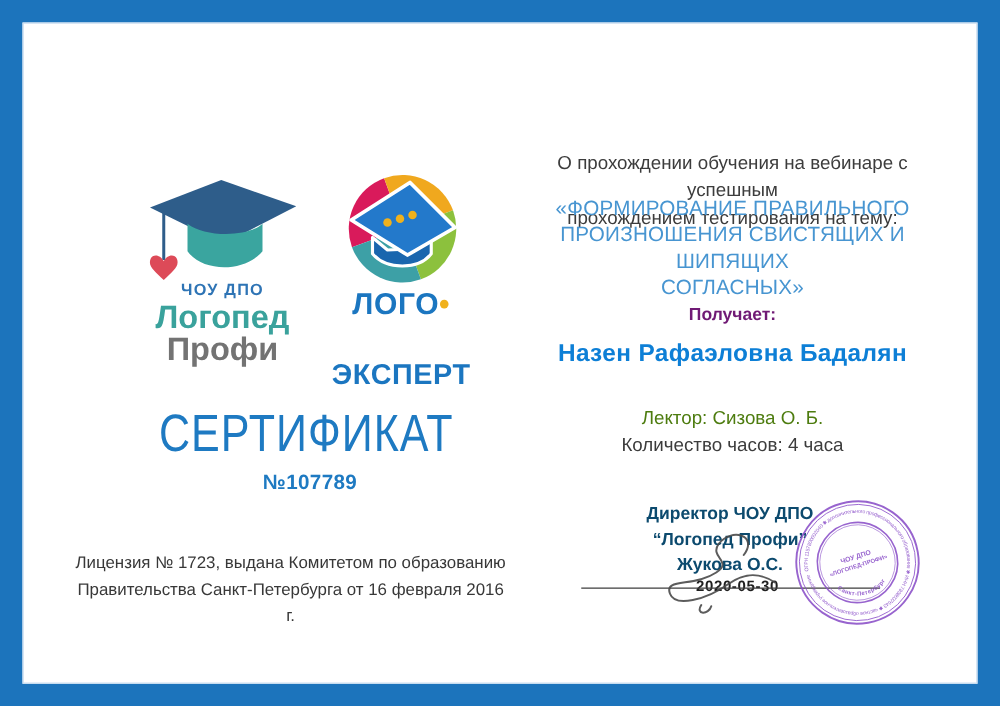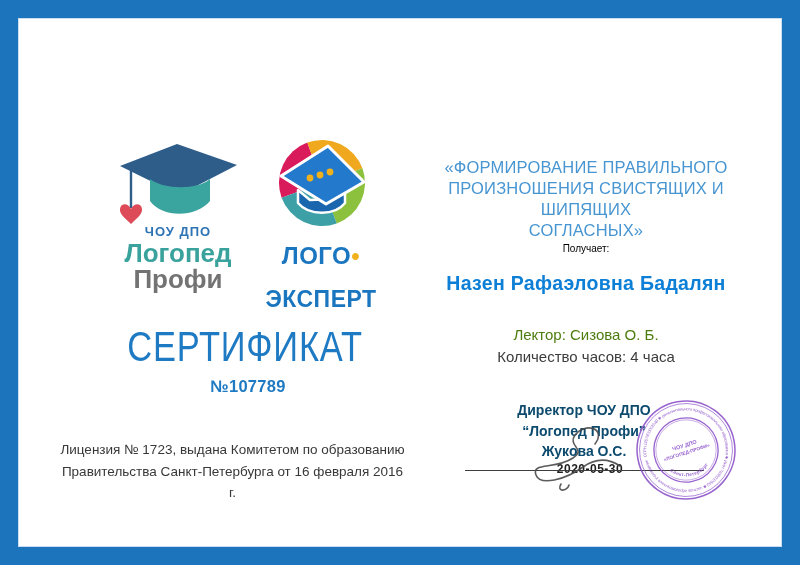--- a/index.html
+++ b/index.html
@@ -17,37 +17,37 @@
   }
   .abs{position:absolute;}
   .ctr{text-align:center;}
 
   
   .org-small{left:80px;top:206px;width:160px;font-size:13px;font-weight:700;
     letter-spacing:1px;color:#2e74b5;}
   .org-line1{left:70px;top:220px;width:180px;font-size:26px;font-weight:700;color:#3aa29c;}
   .org-line2{left:70px;top:246px;width:180px;font-size:26px;font-weight:700;color:#737373;}
 
-  .le-line1{left:223px;top:224px;width:160px;font-size:24px;font-weight:700;color:#1b76c0;letter-spacing:.5px;text-align:center;}
+  .le-line1{left:223px;top:212px;width:160px;font-size:24px;font-weight:700;color:#1b76c0;letter-spacing:.5px;text-align:center;}
   .le-line2{left:223px;top:250px;width:160px;font-size:23px;font-weight:700;color:#1b76c0;letter-spacing:.5px;margin-top:18px;}
   .le-dot{color:#f0b11c;}
 
   .cert-title{left:77px;top:305px;width:300px;font-size:42px;font-weight:400;color:#1e7ac2;
     letter-spacing:1px;transform:scaleX(.82);transform-origin:center;white-space:nowrap;}
   .cert-number{left:80px;top:359px;width:300px;font-size:16.5px;font-weight:600;color:#1e7ac2;letter-spacing:.3px;}
 
   .license{left:42px;top:421px;width:345px;font-size:13.5px;line-height:21.5px;
     font-weight:500;color:#383838;}
 
   
   .intro{left:398px;top:102px;width:340px;font-size:15px;line-height:22px;
     font-weight:500;color:#3c3c3c;}
   .theme{left:390px;top:139px;width:356px;font-size:16.5px;line-height:21px;
     font-weight:500;color:#4795d1;letter-spacing:.2px;}
-  .recipient-label{left:398px;top:225px;width:340px;font-size:10px;font-weight:400;color:#000000;}
+  .recipient-label{left:398px;top:225px;width:340px;font-size:14px;font-weight:700;color:#701a75;}
   .recipient-name{left:398px;top:254px;width:340px;font-size:19.5px;font-weight:700;
     color:#0d7fd6;letter-spacing:.3px;}
   .lecturer{left:398px;top:308px;width:340px;font-size:15px;font-weight:500;color:#4d7c0f;}
   .hours{left:398px;top:330px;width:340px;font-size:15px;font-weight:500;color:#3c3c3c;}
 
   .director{left:436px;top:382px;width:260px;font-size:14px;line-height:20.5px;
     font-weight:700;color:#0c4a6e;}
   .date{left:442px;top:444px;width:260px;font-size:12px;font-weight:700;color:#1f1f1f;letter-spacing:.5px;}
   .sig-line{left:447px;top:452px;width:239px;height:0;border-top:1.6px solid #3e3e3e;}
 
@@ -88,20 +88,24 @@
   <div class="abs ctr le-line2">ЭКСПЕРТ</div>
 
   <div class="abs ctr cert-title">СЕРТИФИКАТ</div>
   <div class="abs ctr cert-number">№107789</div>
 
   <div class="abs ctr license">
     <div>Лицензия № 1723, выдана Комитетом по образованию</div>
     <div>Правительства Санкт-Петербурга от 16 февраля 2016 г.</div>
   </div>
 
+  <div class="abs ctr intro">
+    <div>О прохождении обучения на вебинаре с успешным</div>
+    <div>прохождением тестирования на тему:</div>
+  </div>
 
   <div class="abs ctr theme">
     <div>«ФОРМИРОВАНИЕ ПРАВИЛЬНОГО</div>
     <div>ПРОИЗНОШЕНИЯ СВИСТЯЩИХ И ШИПЯЩИХ</div>
     <div>СОГЛАСНЫХ»</div>
   </div>
 
   <div class="abs ctr recipient-label">Получает:</div>
   <div class="abs ctr recipient-name">Назен Рафаэловна Бадалян</div>
   <div class="abs ctr lecturer">Лектор: Сизова О. Б.</div>

